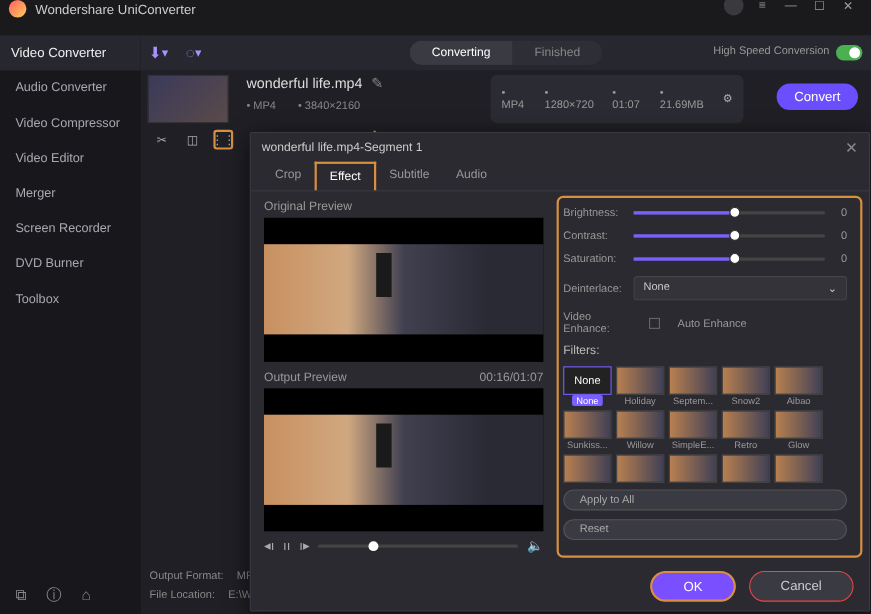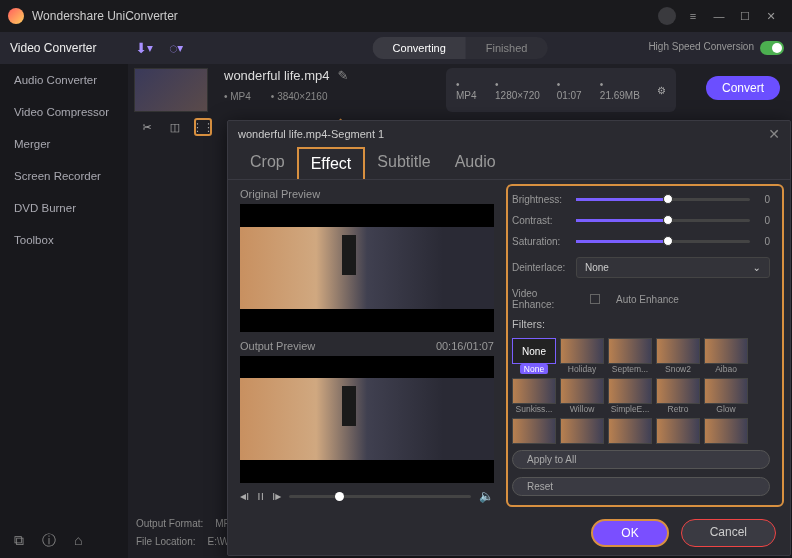--- a/index.html
+++ b/index.html
@@ -1,19 +1,19 @@
 <!DOCTYPE html>
 <html><head>
 <meta charset="utf-8">
 <style>
   * { box-sizing: border-box; margin: 0; padding: 0; font-family: -apple-system, "Segoe UI", Arial, sans-serif; }
   body { background: #1a1a1d; color: #aaa; width: 792px; height: 558px; overflow: hidden; font-size: 11px; position: relative; }
   
   
-  .titlebar { height: 28px; background: #1a1a1d; display: flex; align-items: center; padding: 16px 8px; }
+  .titlebar { height: 28px; background: #1a1a1d; display: flex; align-items: flex-end; padding: 16px 8px; }
   .titlebar .logo { width: 16px; height: 16px; background: linear-gradient(135deg, #ff5e5e, #ffcf5e); border-radius: 50%; margin-right: 8px; }
   .titlebar .title { flex: 1; color: #ccc; font-size: 12px; }
   .titlebar .tico { width: 26px; height: 22px; display: flex; align-items: center; justify-content: center; color: #999; cursor: pointer; }
   .avatar { width: 18px; height: 18px; border-radius: 50%; background: #3a3a3e; }
   
   
   .mainrow { display: flex; height: calc(100% - 28px); }
   
   
   .sidebar { width: 128px; background: #18181c; display: flex; flex-direction: column; }
@@ -51,21 +51,21 @@
   
   .bottominfo { position: absolute; bottom: 12px; left: 8px; font-size: 10px; color: #888; }
   .bottominfo .row { display: flex; gap: 12px; height: 18px; align-items: center; }
   
   
   .dialog { position: absolute; top: 120px; left: 227px; width: 564px; height: 436px; background: #2a2a30; border: 1px solid #3a3a42; display: flex; flex-direction: column; border-radius: 2px; box-shadow: 0 4px 20px rgba(0,0,0,0.6); }
   .dlg-title { height: 26px; display: flex; align-items: center; padding: 0 10px; color: #ccc; font-size: 11px; }
   .dlg-title .close { margin-left: auto; cursor: pointer; color: #888; font-size: 14px; }
   
   .dlg-tabs { display: flex; border-bottom: 1px solid #3a3a42; padding: 0 10px; }
-  .dlg-tab { padding: 6px 12px; color: #999; cursor: pointer; font-size: 16px; }
+  .dlg-tab { padding: 6px 12px; color: #999; cursor: pointer; font-size: 11px; }
   .dlg-tab.active { color: #fff; border: 2px solid #d89040; border-bottom: none; }
   
   .dlg-body { flex: 1; display: flex; overflow: hidden; }
   .dlg-left { width: 278px; padding: 8px 12px; display: flex; flex-direction: column; }
   .preview-label { color: #999; font-size: 11px; margin-bottom: 4px; }
   .preview-label.flex { display: flex; justify-content: space-between; }
   .preview-box { width: 100%; height: 138px; background: #000; display: flex; align-items: center; justify-content: center; }
   .preview-img { width: 100%; height: 82px; background: linear-gradient(90deg, #c89060 0%, #d0a880 30%, #404050 50%, #2a2a35 80%); position: relative; }
   .preview-img::before { content: ""; position: absolute; left: 40%; top: 10%; width: 14px; height: 40px; background: #1a1a1a; }
   
@@ -115,20 +115,21 @@
   <div class="tico">✕</div>
 </div>
 
 <div class="mainrow">
 
   <div class="sidebar">
     <div class="top">Video Converter</div>
     <ul id="side-list">
         <li>Audio Converter</li>
         <li>Video Compressor</li>
+        <li>Video Editor</li>
         <li>Merger</li>
         <li>Screen Recorder</li>
         <li>DVD Burner</li>
         <li>Toolbox</li>
       </ul>
     <div class="bottom">
       <span>⧉</span>
       <span>ⓘ</span>
       <span>⌂</span>
     </div>

